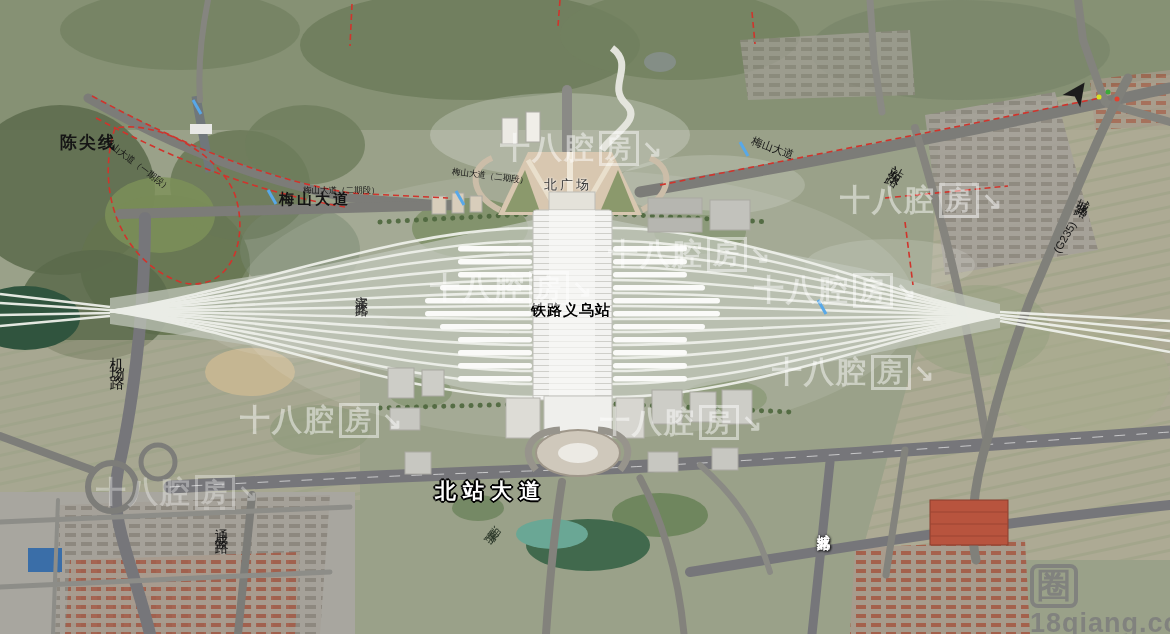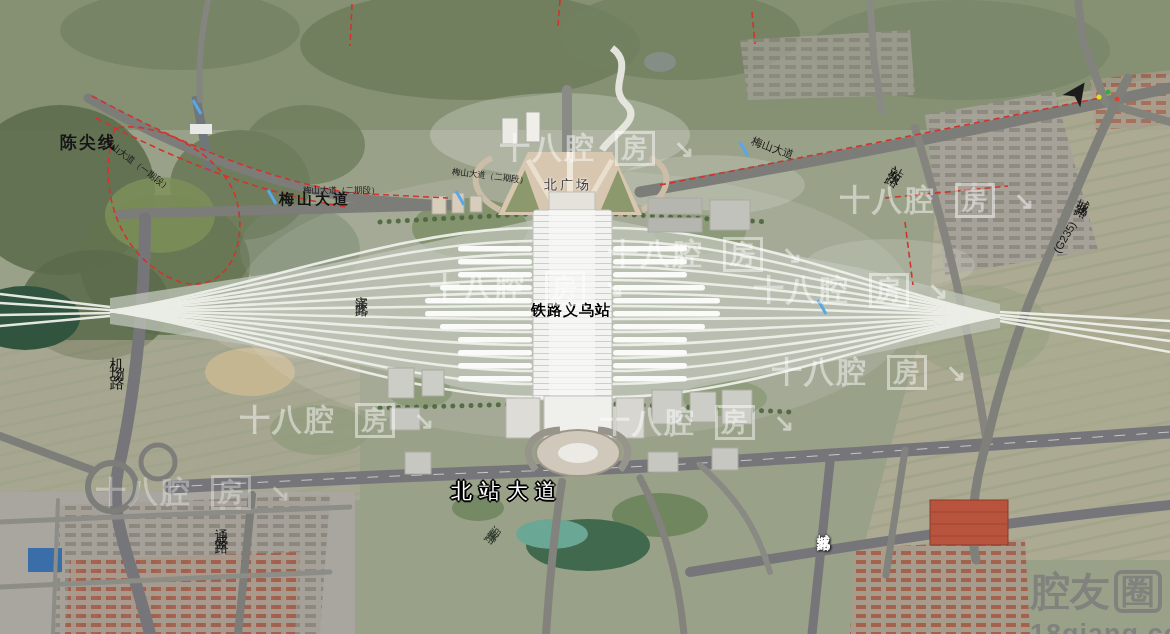--- a/index.html
+++ b/index.html
@@ -4,21 +4,21 @@
 <style>
   html,body{margin:0;padding:0;background:#666;}
   #stage{position:relative;width:1170px;height:634px;overflow:hidden;
          background:#99a18a;font-family:"Liberation Sans",sans-serif;}
   #map-art{position:absolute;left:0;top:0;}
   .lbl{position:absolute;white-space:nowrap;color:#151515;z-index:30;}
   .v{writing-mode:vertical-rl;text-orientation:upright;}
   .halo{text-shadow:0 0 3px rgba(255,255,255,.9),0 0 2px rgba(255,255,255,.9);}
   .outline-w{color:#fff;text-shadow:-2px 0 #000,2px 0 #000,0 -2px #000,0 2px #000,
              -1px -1px #000,1px 1px #000,1px -1px #000,-1px 1px #000;}
-  .wm{position:absolute;display:flex;align-items:center;gap:19px;z-index:40;
+  .wm{position:absolute;display:flex;align-items:center;gap:3px;z-index:40;
       color:rgba(255,255,255,.48);font-weight:bold;font-size:30px;letter-spacing:2px;}
   .wm .box{border:3px solid rgba(255,255,255,.48);font-size:26px;line-height:1.05;
            padding:1px 3px;font-weight:bold;}
   .wm .arrow{font-size:24px;line-height:1;}
   .wm-footer{position:absolute;z-index:41;color:rgba(125,125,125,.85);font-weight:bold;}
   .wm-footer .row1{display:flex;align-items:center;gap:4px;font-size:40px;}
   .wm-footer .row1 .box{border:4px solid rgba(125,125,125,.85);border-radius:8px;
            font-size:34px;line-height:1.05;padding:0 3px;}
   .wm-footer .row2{font-size:27px;letter-spacing:1px;margin-top:0px;}
   .compass{position:absolute;z-index:35;font-size:34px;color:#1c1c1c;
@@ -302,21 +302,21 @@
 </svg>
 
 <div class="lbl" style="left:60px;top:131px;font-size:17px;font-weight:bold;letter-spacing:2px;text-align:right;">陈尖线</div>
 <div class="lbl" style="left:105px;top:134px;font-size:9px;transform:rotate(37deg);transform-origin:left center;">梅山大道（一期段）</div>
 <div class="lbl" style="left:279px;top:190px;font-size:15px;font-weight:bold;letter-spacing:3px;">梅山大道</div>
 <div class="lbl" style="left:303px;top:185px;font-size:8.5px;">梅山大道（二期段）</div>
 <div class="lbl" style="left:452px;top:166px;font-size:8.5px;transform:rotate(7deg);transform-origin:left center;">梅山大道（二期段）</div>
 <div class="lbl" style="left:752px;top:133px;font-size:11px;transform:rotate(20deg);transform-origin:left center;">梅山大道</div>
 <div class="lbl halo" style="left:544px;top:176px;font-size:13px;font-weight:normal;letter-spacing:3px;color:#3a3a3a;">北广场</div>
 <div class="lbl halo" style="left:531px;top:301px;font-size:15px;font-weight:bold;letter-spacing:1px;color:#000000;">铁路义乌站</div>
-<div class="lbl outline-w" style="left:451px;top:477px;font-size:21px;font-weight:normal;letter-spacing:7px;text-align:right;">北站大道</div>
+<div class="lbl outline-w" style="left:435px;top:477px;font-size:21px;font-weight:bold;letter-spacing:7px;text-align:right;">北站大道</div>
 <div class="lbl v" style="left:107px;top:345px;font-size:15px;letter-spacing:9px;">机场路</div>
 <div class="lbl v" style="left:352px;top:285px;font-size:13px;letter-spacing:3px;color:#2b2b2b;">宗泽北路</div>
 <div class="lbl v" style="left:213px;top:517px;font-size:14px;letter-spacing:6px;">通盛路</div>
 <div class="lbl v" style="left:897px;top:158px;font-size:14px;letter-spacing:4px;transform:rotate(30deg);transform-origin:center top;">站东路</div>
 <div class="lbl v" style="left:1080px;top:190px;font-size:13px;letter-spacing:3px;transform:rotate(22deg);transform-origin:center top;">城北路</div>
 <div class="lbl" style="left:1056px;top:246px;font-size:11px;transform:rotate(-60deg);transform-origin:left center;">(G235)</div>
 <div class="lbl v" style="left:814px;top:524px;font-size:13px;font-weight:bold;color:#fff;letter-spacing:2px;text-shadow:0 0 3px #222,1px 1px 2px #222;">城北路</div>
 <div class="lbl v" style="left:496px;top:519px;font-size:12px;letter-spacing:4px;color:#1d2a1d;transform:rotate(36deg);transform-origin:center top;opacity:.9;">迎宾路</div>
 
 <div class="wm" style="left:500px;top:128px;">
@@ -360,21 +360,20 @@
   <span class="arrow">↘</span>
 </div>
 <div class="wm" style="left:96px;top:472px;opacity:.7;">
   <span>十八腔</span>
   <span class="box">房</span>
   <span class="arrow">↘</span>
 </div>
 
 <div class="wm-footer" style="left:1030px;top:564px;">
   <div class="row1">
-    <span>腔友</span>
     <span class="box">圈</span>
   </div>
   <div class="row2">18qiang.com</div>
 </div>
 
 <div class="compass" style="left:1062px;top:72px;">➤</div>
 
 </div>
 
 </body></html>

